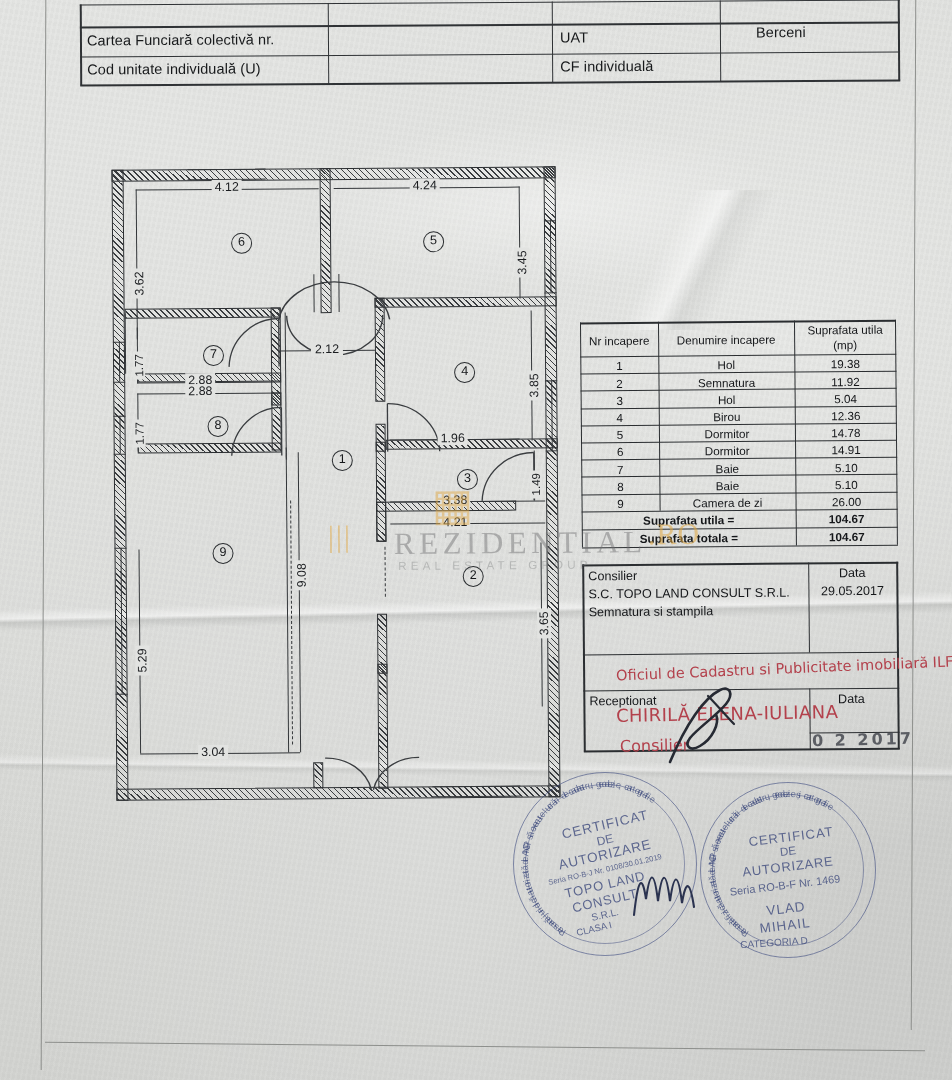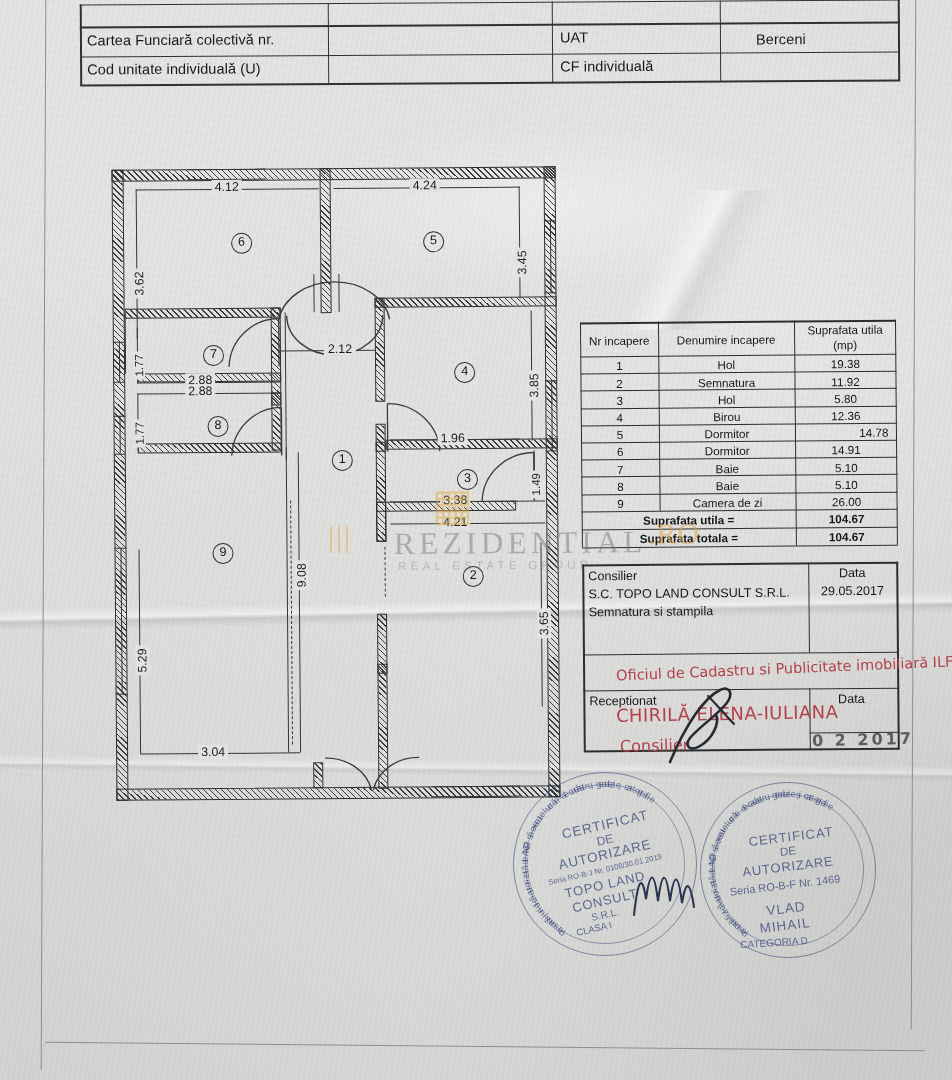--- a/index.html
+++ b/index.html
@@ -119,21 +119,21 @@
   <div class="ln" style="left:0;top:0;width:1.5px;height:81px;"></div>
   <div class="ln" style="left:248px;top:0;width:1.3px;height:81px;"></div>
   <div class="ln" style="left:472px;top:0;width:1.3px;height:81px;"></div>
   <div class="ln" style="left:640px;top:0;width:1.3px;height:81px;"></div>
   <div class="ln" style="left:818px;top:0;width:1.5px;height:81px;"></div>
 
   <div class="cellTxt" style="left:7px;top:28px;">Cartea Funciară colectivă nr.</div>
   <div class="cellTxt" style="left:7px;top:57px;">Cod unitate individuală (U)</div>
   <div class="cellTxt" style="left:480px;top:28px;">UAT</div>
   <div class="cellTxt" style="left:480px;top:57px;">CF individuală</div>
-  <div class="cellTxt" style="left:676px;top:24px;margin-top:7px;">Berceni</div>
+  <div class="cellTxt" style="left:676px;top:24px;">Berceni</div>
 </div>
 
 <div id="roomtable">
     <div class="rl" style="left: 0px; top: 0px; width: 316px; height: 1.5px;"></div>
     <div class="rl" style="left: 0px; top: 34px; width: 316px; height: 1.3px;"></div>
     <div class="rl" style="left: 0px; top: 51.2px; width: 316px; height: 1.1px;"></div>
     <div class="rl" style="left: 0px; top: 68.4px; width: 316px; height: 1.1px;"></div>
     <div class="rl" style="left: 0px; top: 85.6px; width: 316px; height: 1.1px;"></div>
     <div class="rl" style="left: 0px; top: 102.8px; width: 316px; height: 1.1px;"></div>
     <div class="rl" style="left: 0px; top: 120px; width: 316px; height: 1.1px;"></div>
@@ -152,27 +152,27 @@
     <div class="rtxt c" style="left: 265px; top: 3px;">Suprafata utila</div>
     <div class="rtxt c" style="left: 265px; top: 18px;">(mp)</div>
     <div class="rtxt c" style="left: 39px; top: 37.4px;">1</div>
     <div class="rtxt c" style="left: 146px; top: 37.4px;">Hol</div>
     <div class="rtxt c" style="left: 265px; top: 37.4px;">19.38</div>
     <div class="rtxt c" style="left: 39px; top: 54.6px;">2</div>
     <div class="rtxt c" style="left: 146px; top: 54.6px;">Semnatura</div>
     <div class="rtxt c" style="left: 265px; top: 54.6px;">11.92</div>
     <div class="rtxt c" style="left: 39px; top: 71.8px;">3</div>
     <div class="rtxt c" style="left: 146px; top: 71.8px;">Hol</div>
-    <div class="rtxt c" style="left: 265px; top: 71.8px;">5.80</div>
+    <div class="rtxt c" style="left: 265px; top: 71.8px;">5.04</div>
     <div class="rtxt c" style="left: 39px; top: 89px;">4</div>
     <div class="rtxt c" style="left: 146px; top: 89px;">Birou</div>
     <div class="rtxt c" style="left: 265px; top: 89px; text-align: right;">12.36</div>
     <div class="rtxt c" style="left: 39px; top: 106.2px;">5</div>
     <div class="rtxt c" style="left: 146px; top: 106.2px;">Dormitor</div>
-    <div class="rtxt c" style="left: 265px; top: 106.2px; margin-left: 28px;">14.78</div>
+    <div class="rtxt c" style="left: 265px; top: 106.2px;">14.78</div>
     <div class="rtxt c" style="left: 39px; top: 123.4px;">6</div>
     <div class="rtxt c" style="left: 146px; top: 123.4px;">Dormitor</div>
     <div class="rtxt c" style="left: 265px; top: 123.4px;">14.91</div>
     <div class="rtxt c" style="left: 39px; top: 140.6px;">7</div>
     <div class="rtxt c" style="left: 146px; top: 140.6px;">Baie</div>
     <div class="rtxt c" style="left: 265px; top: 140.6px;">5.10</div>
     <div class="rtxt c" style="left: 39px; top: 157.8px;">8</div>
     <div class="rtxt c" style="left: 146px; top: 157.8px;">Baie</div>
     <div class="rtxt c" style="left: 265px; top: 157.8px;">5.10</div>
     <div class="rtxt c" style="left: 39px; top: 175px;">9</div>
@@ -318,21 +318,21 @@
   <div class="thin" style="left:440px;top:392px;width:1px;height:164px;"></div>
 
   <div class="dim" style="left:114px;top:27px;background:#e2e3e1;padding:0 3px;">4.12</div>
   <div class="dim v" style="left:34px;top:145px;background:#e2e3e1;padding:0 3px;">3.62</div>
   <div class="dim" style="left:312px;top:27px;background:#e2e3e1;padding:0 3px;">4.24</div>
   <div class="dim v" style="left:417px;top:127px;background:#e2e3e1;padding:0 3px;">3.45</div>
   <div class="dim v" style="left:34px;top:226px;background:#e2e3e1;padding:0 3px;font-size:11.5px;">1.77</div>
   <div class="dim" style="left:86px;top:220px;background:#e2e3e1;padding:0 3px;">2.88</div>
   <div class="dim" style="left:86px;top:231px;background:#e2e3e1;padding:0 3px;">2.88</div>
   <div class="dim v" style="left:34px;top:294px;background:#e2e3e1;padding:0 3px;font-size:11.5px;">1.77</div>
-  <div class="dim" style="left:212px;top:190px;background:#e2e3e1;padding:0 4px;margin-left:13px;">2.12</div>
+  <div class="dim" style="left:212px;top:190px;background:#e2e3e1;padding:0 4px;">2.12</div>
   <div class="dim v" style="left:194px;top:438px;background:#e2e3e1;padding:0 3px;">9.08</div>
   <div class="dim v" style="left:428px;top:250px;background:#e2e3e1;padding:0 3px;">3.85</div>
   <div class="dim" style="left:338px;top:280px;background:#e2e3e1;padding:0 3px;">1.96</div>
   <div class="dim v" style="left:430px;top:348px;background:#e2e3e1;padding:0 3px;font-size:11.5px;">1.49</div>
   <div class="dim" style="left:340px;top:342px;background:#e2e3e1;padding:0 3px;">3.38</div>
   <div class="dim" style="left:340px;top:364px;background:#e2e3e1;padding:0 3px;">4.21</div>
   <div class="dim v" style="left:436px;top:488px;background:#e2e3e1;padding:0 3px;">3.65</div>
   <div class="dim v" style="left:34px;top:522px;background:#e2e3e1;padding:0 3px;">5.29</div>
   <div class="dim" style="left:96px;top:592px;background:#e2e3e1;padding:0 3px;">3.04</div>
 

